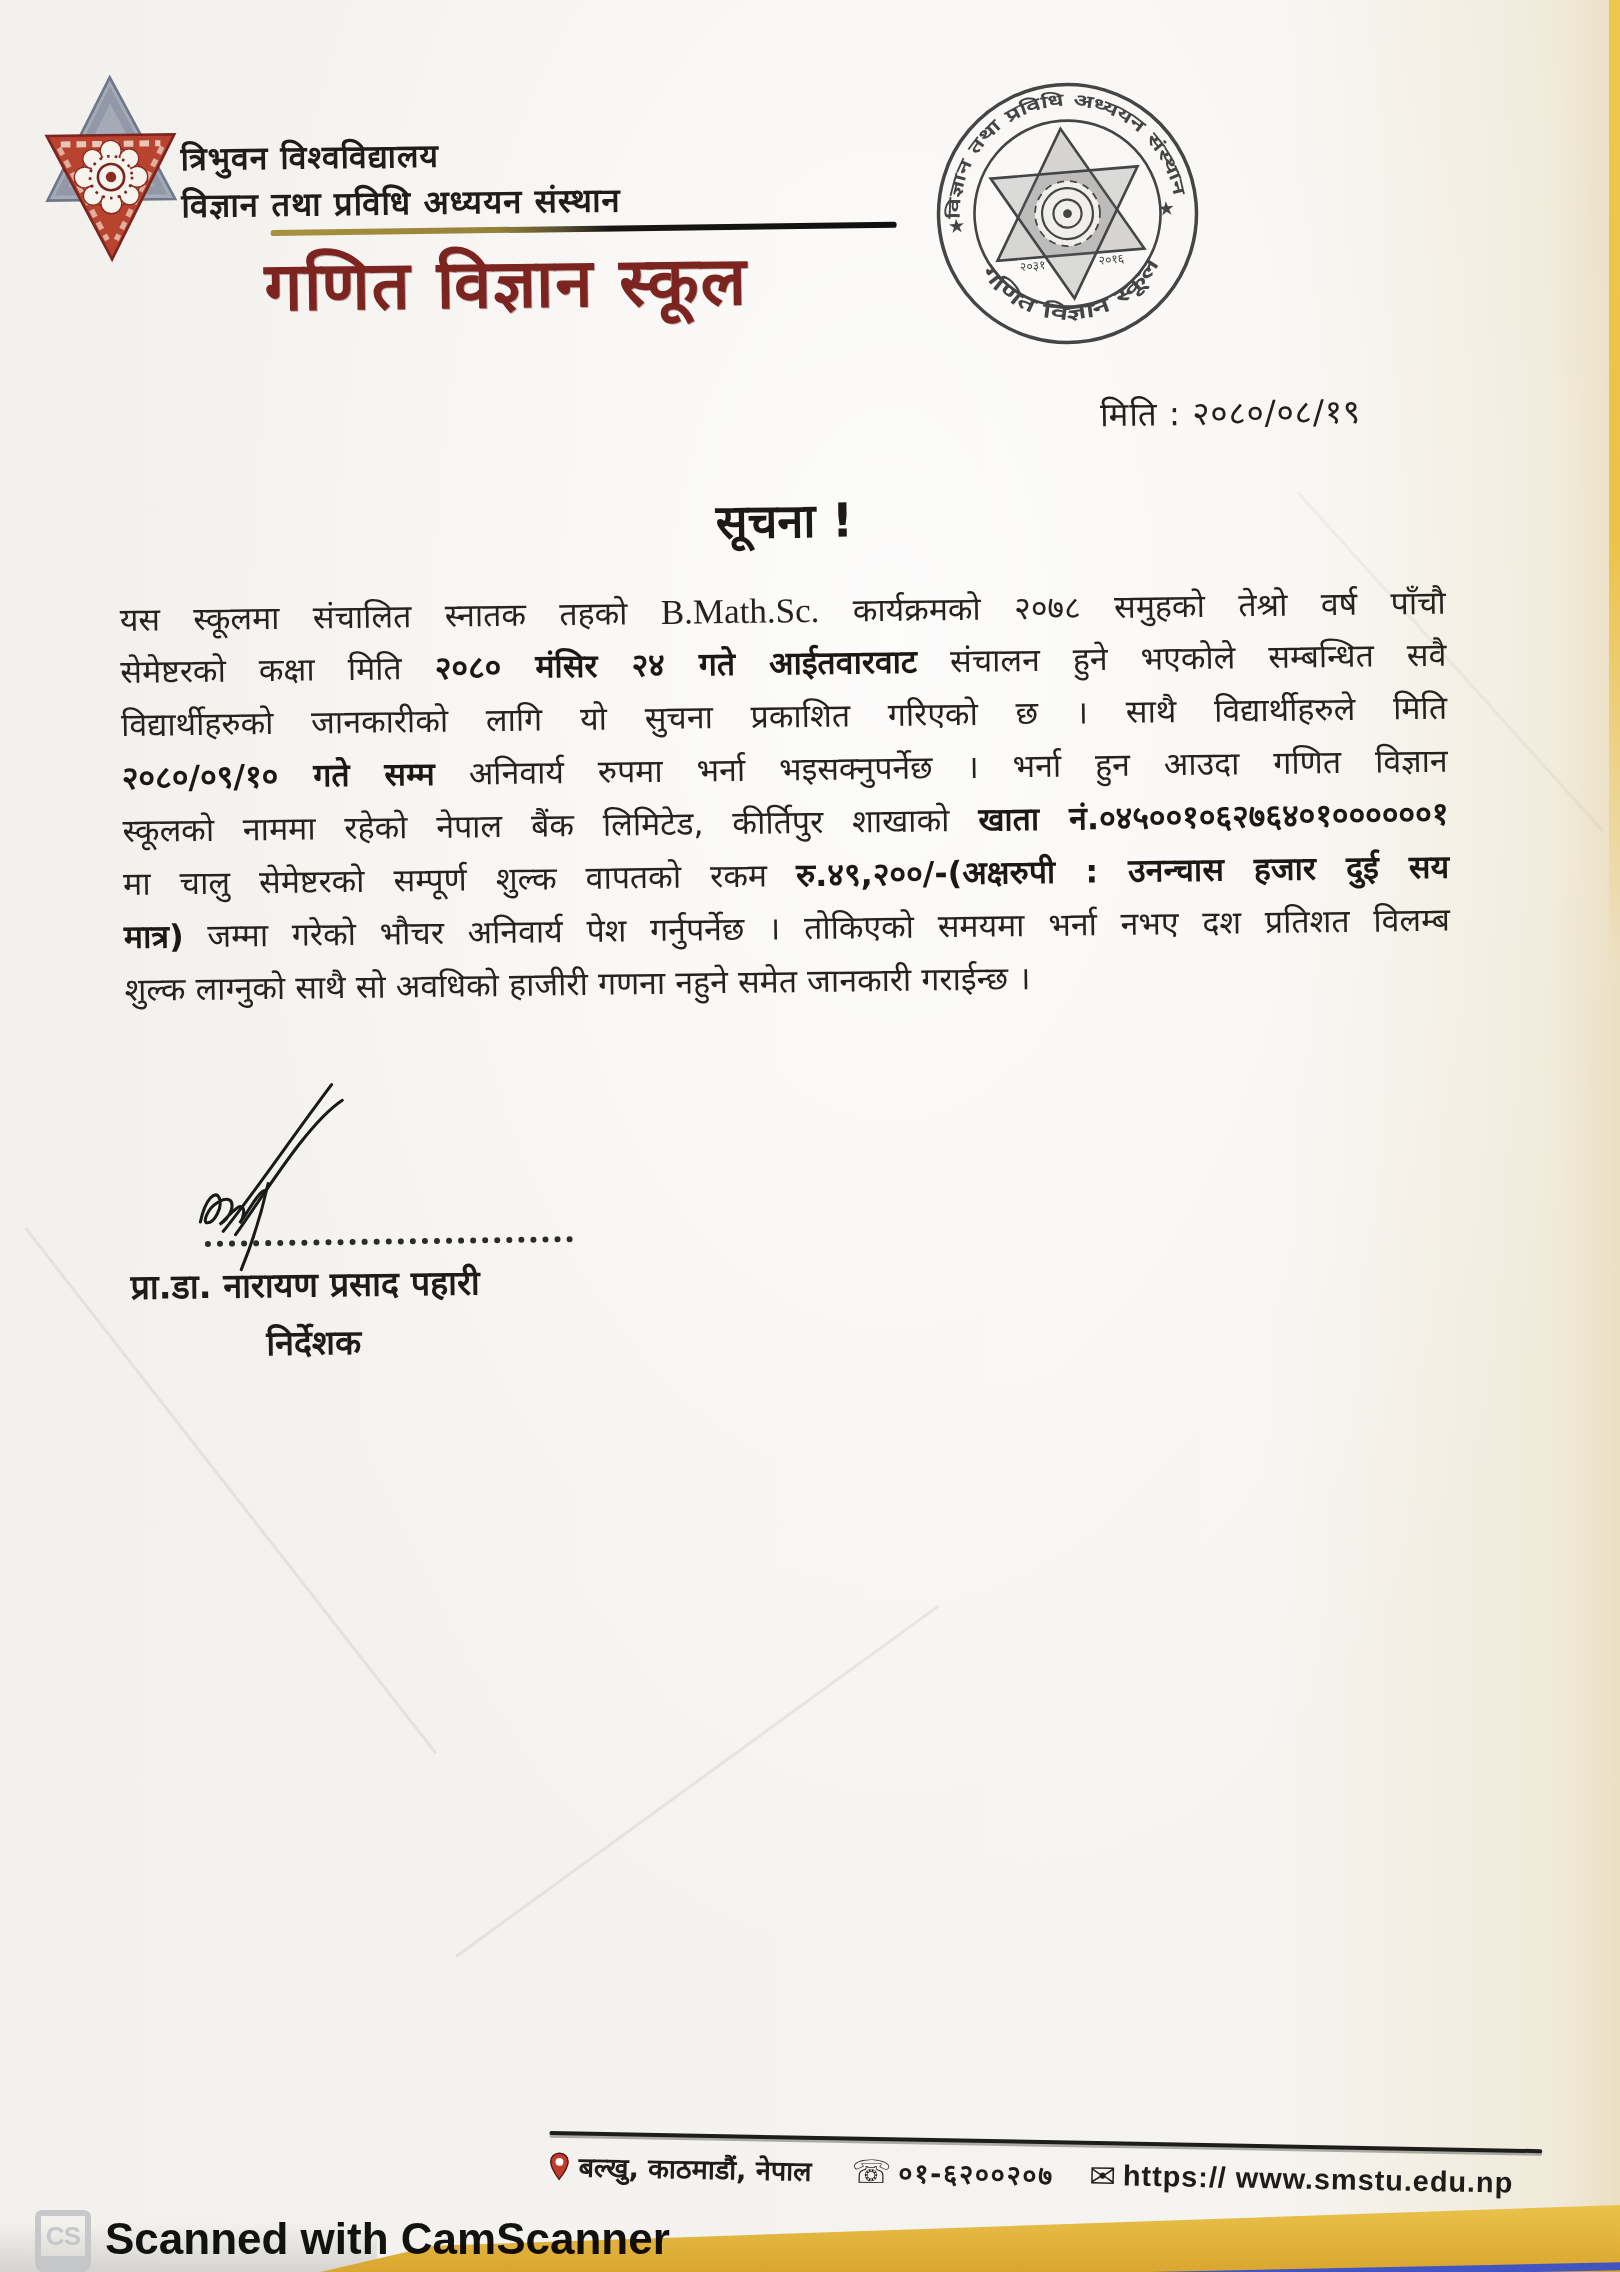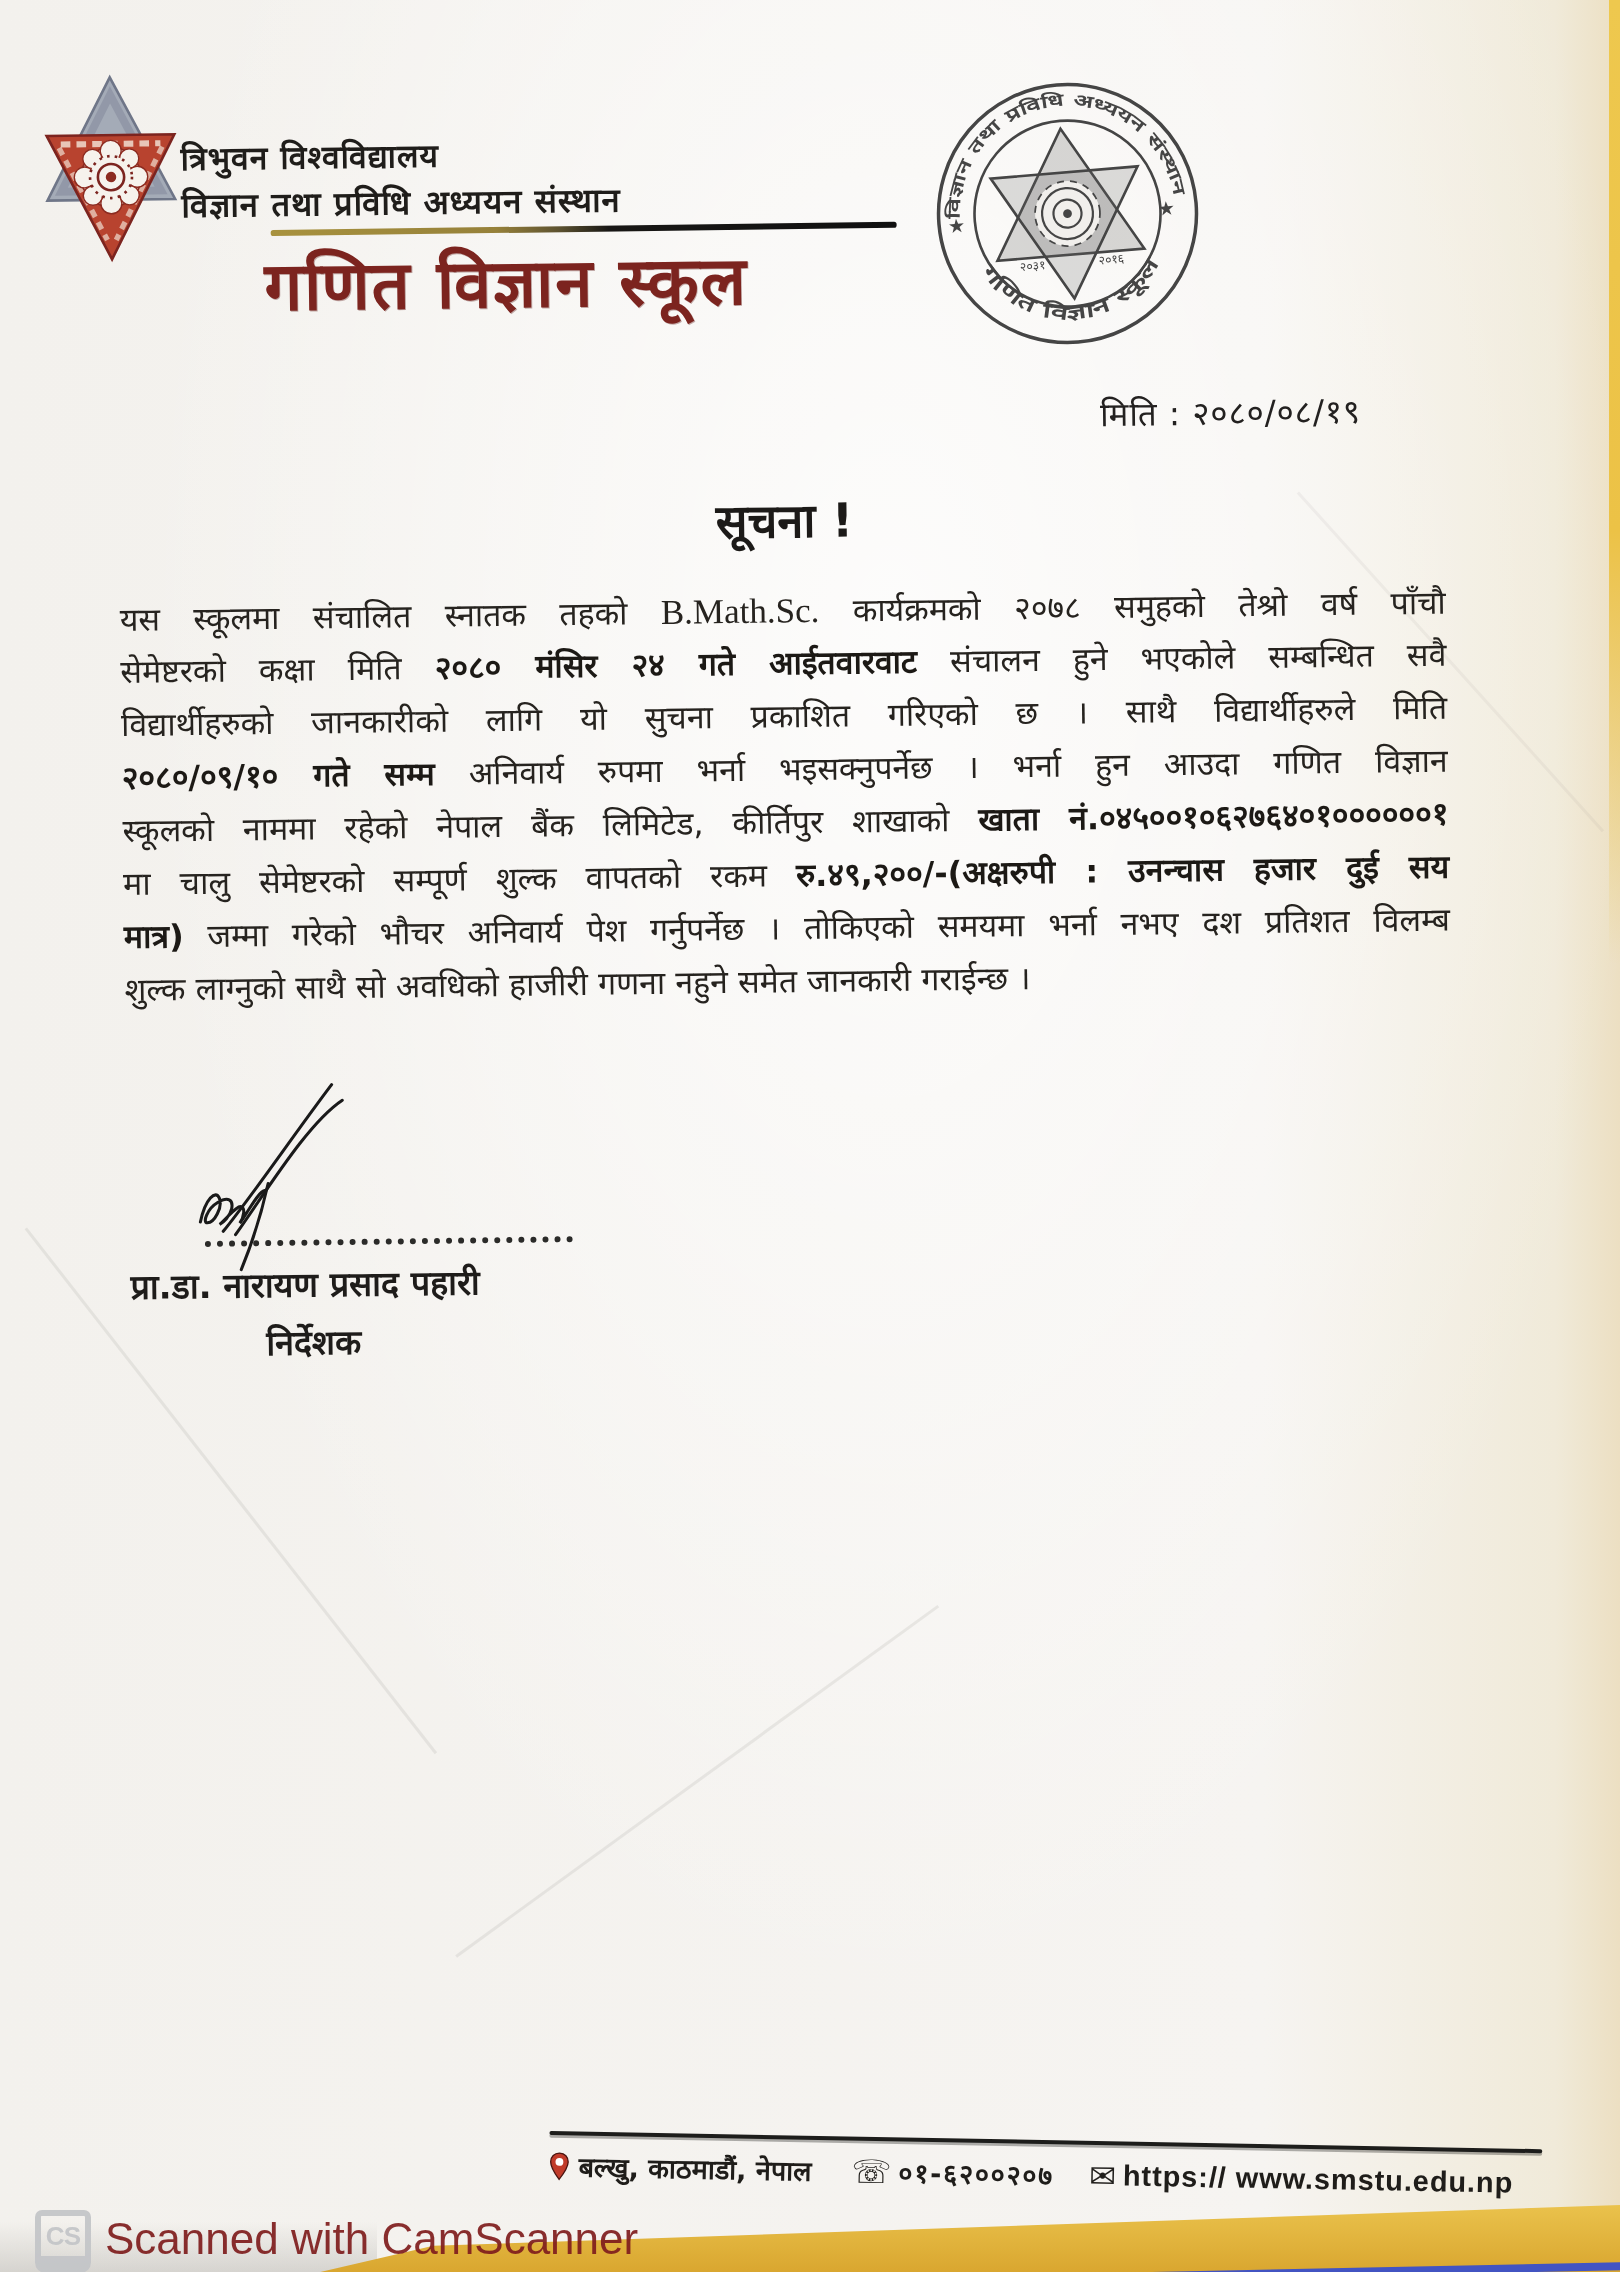--- a/index.html
+++ b/index.html
@@ -72,21 +72,21 @@
   .corner-left { position:absolute; left:0; bottom:0; width:377px; height:51px;
                  background:linear-gradient(180deg, rgba(189,187,182,0), rgba(183,181,176,.5)); }
 
   
   .wm { position:absolute; left:35px; top:2166px; display:flex; align-items:flex-start; gap:14px; opacity:.92;margin-top:44px; }
   .cs-box { width:56px; }
   .cs-frame { height:40px; border:6.1px solid #c3c5c8; border-bottom:none; border-radius:7px 7px 0 0;
               display:flex; align-items:center; justify-content:center;
               font-family:"Liberation Sans",sans-serif; font-weight:700; font-size:26px; color:#c3c5c8; letter-spacing:-0.9px; }
   .cs-bar { height:16.7px; background:#c3c5c8; border-radius:0 0 10.5px 10.5px; }
-  .wm-text { font-family:"Liberation Sans",sans-serif; font-size:44px; font-weight:400; color:#7f1d1d; margin-top:3.5px; }
+  .wm-text { font-family:"Liberation Sans",sans-serif; font-size:44px; font-weight:700; color:#000000; margin-top:3.5px; }
 </style>
 </head>
 <body>
 
 <div class="paper"></div>
 <div class="crease c1"></div>
 <div class="crease c2"></div>
 <div class="crease c3"></div>
 
 <div class="content">

